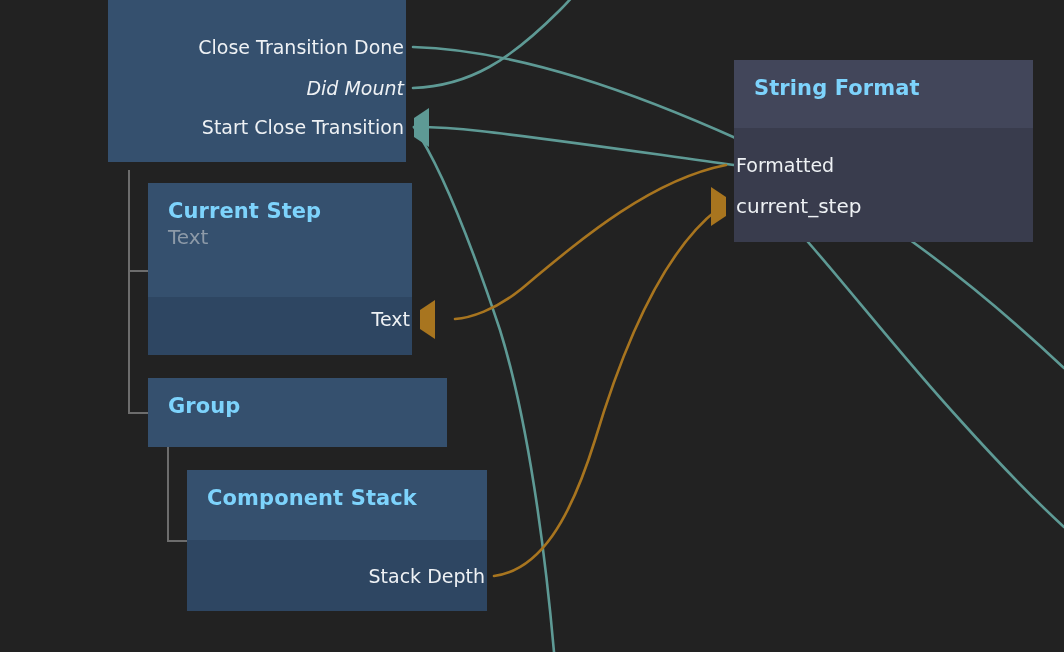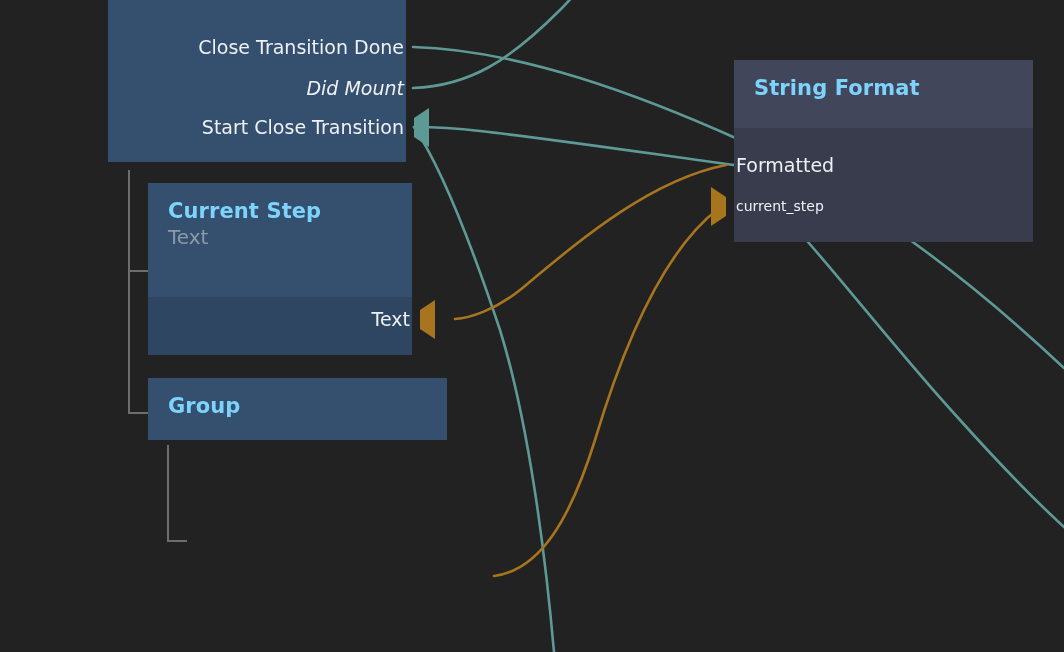--- a/index.html
+++ b/index.html
@@ -91,21 +91,21 @@
     left: 0;
     flex-direction: row;
     transform: translateY(-50%);
     align-items: center;
   }
   .port-label {
     font-size: 19px;
     color: #eef1f4;
     line-height: 1;
   }
-  .port-label.mono-ish { font-size: 14px; }
+  .port-label.mono-ish { font-size: 20px; }
 
   .socket {
     position: relative;
     flex: 0 0 auto;
   }
   .socket-dot {
     width: 15px;
     height: 15px;
     border-radius: 50%;
   }
@@ -188,25 +188,38 @@
 
     <div class="port-row right" style="top:136px;">
       <span class="port-label">Text</span>
       <span class="socket amber">
         <span class="socket-arrow point-left"></span>
       </span>
     </div>
   </div>
 
   <div class="node node-blue" style="left:148px; top:378px; width:299px; height:69px;">
-    <div class="node-header" style="height:62px;">
+    <div class="node-header" style="height:69px;">
       <div class="node-title">Group</div>
     </div>
   </div>
 
+  <div class="node node-blue" style="left:187px; top:470px; width:300px; height:141px;">
+    <div class="node-header" style="height:70px;">
+      <div class="node-title">Component Stack</div>
+    </div>
+    <div class="node-body" style="height:71px;"></div>
+
+    <div class="port-row right" style="top:106px;">
+      <span class="port-label">Stack Depth</span>
+      <span class="socket">
+        <span class="socket-dot amber-bg"></span>
+      </span>
+    </div>
+  </div>
 
   <div class="node node-grey" style="left:734px; top:60px; width:299px; height:182px;">
     <div class="node-header" style="height:68px;">
       <div class="node-title">String Format</div>
     </div>
     <div class="node-body" style="height:114px;"></div>
 
     <div class="port-row left" style="top:105px;">
       <span class="socket">
         <span class="socket-dot amber-bg"></span>

